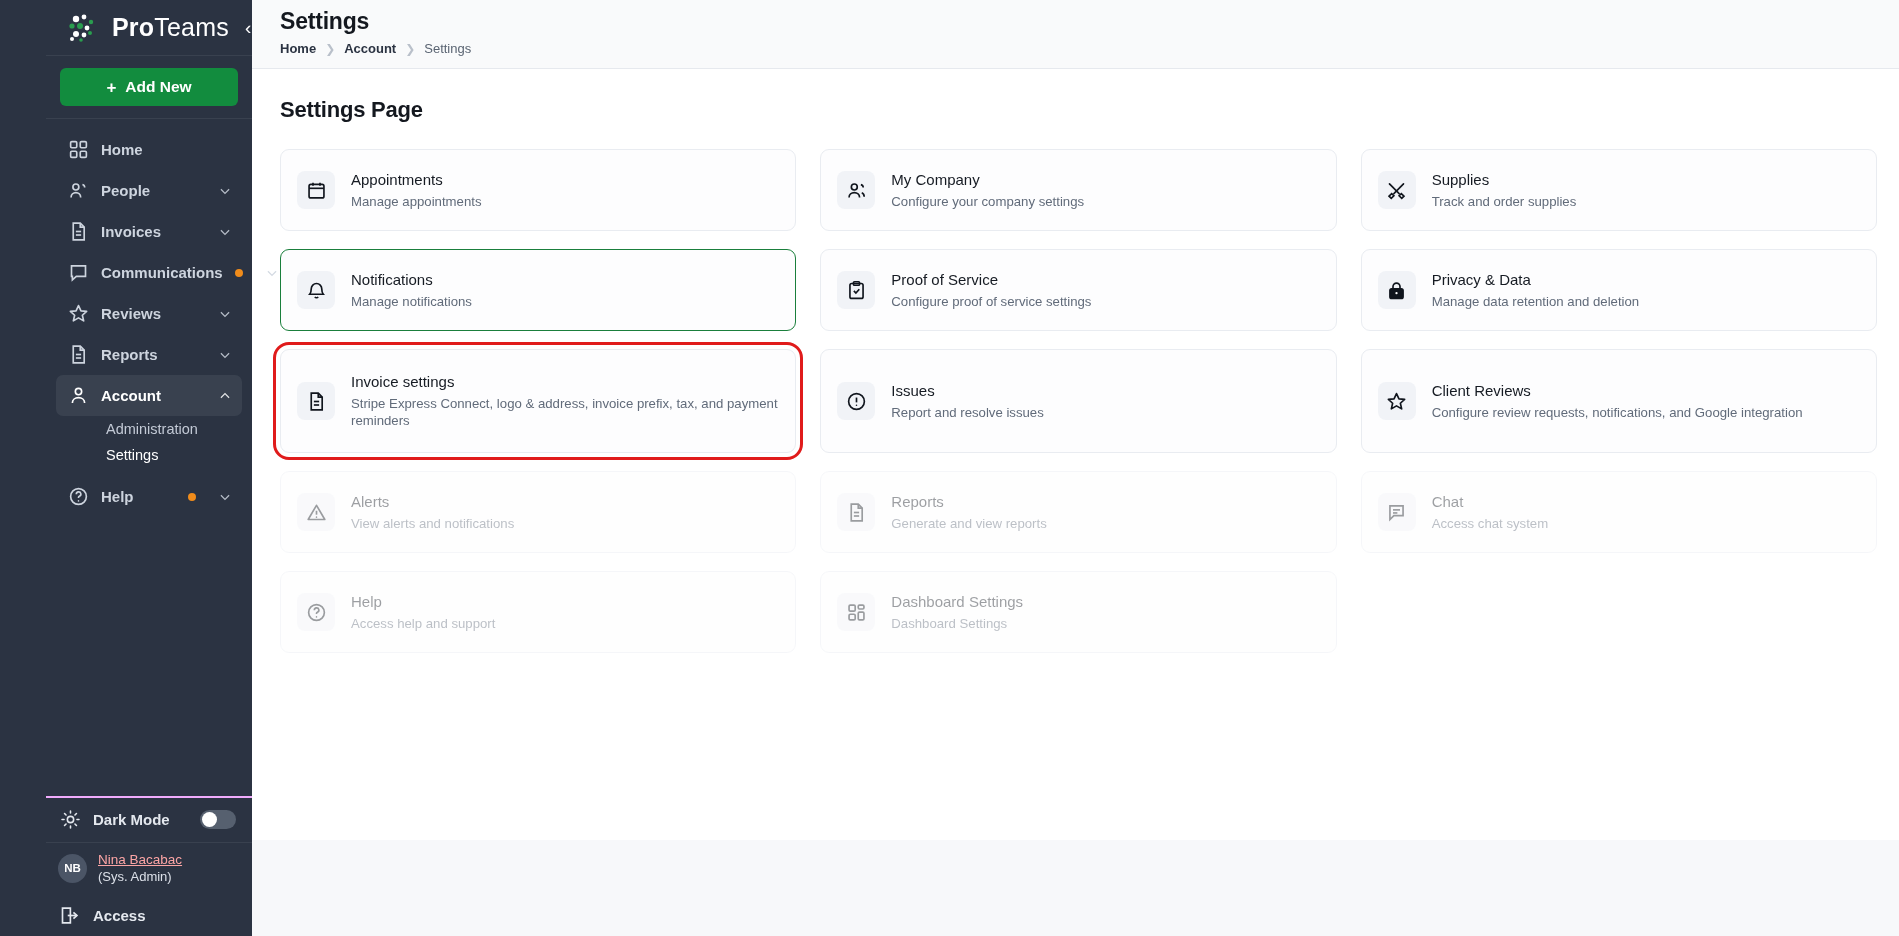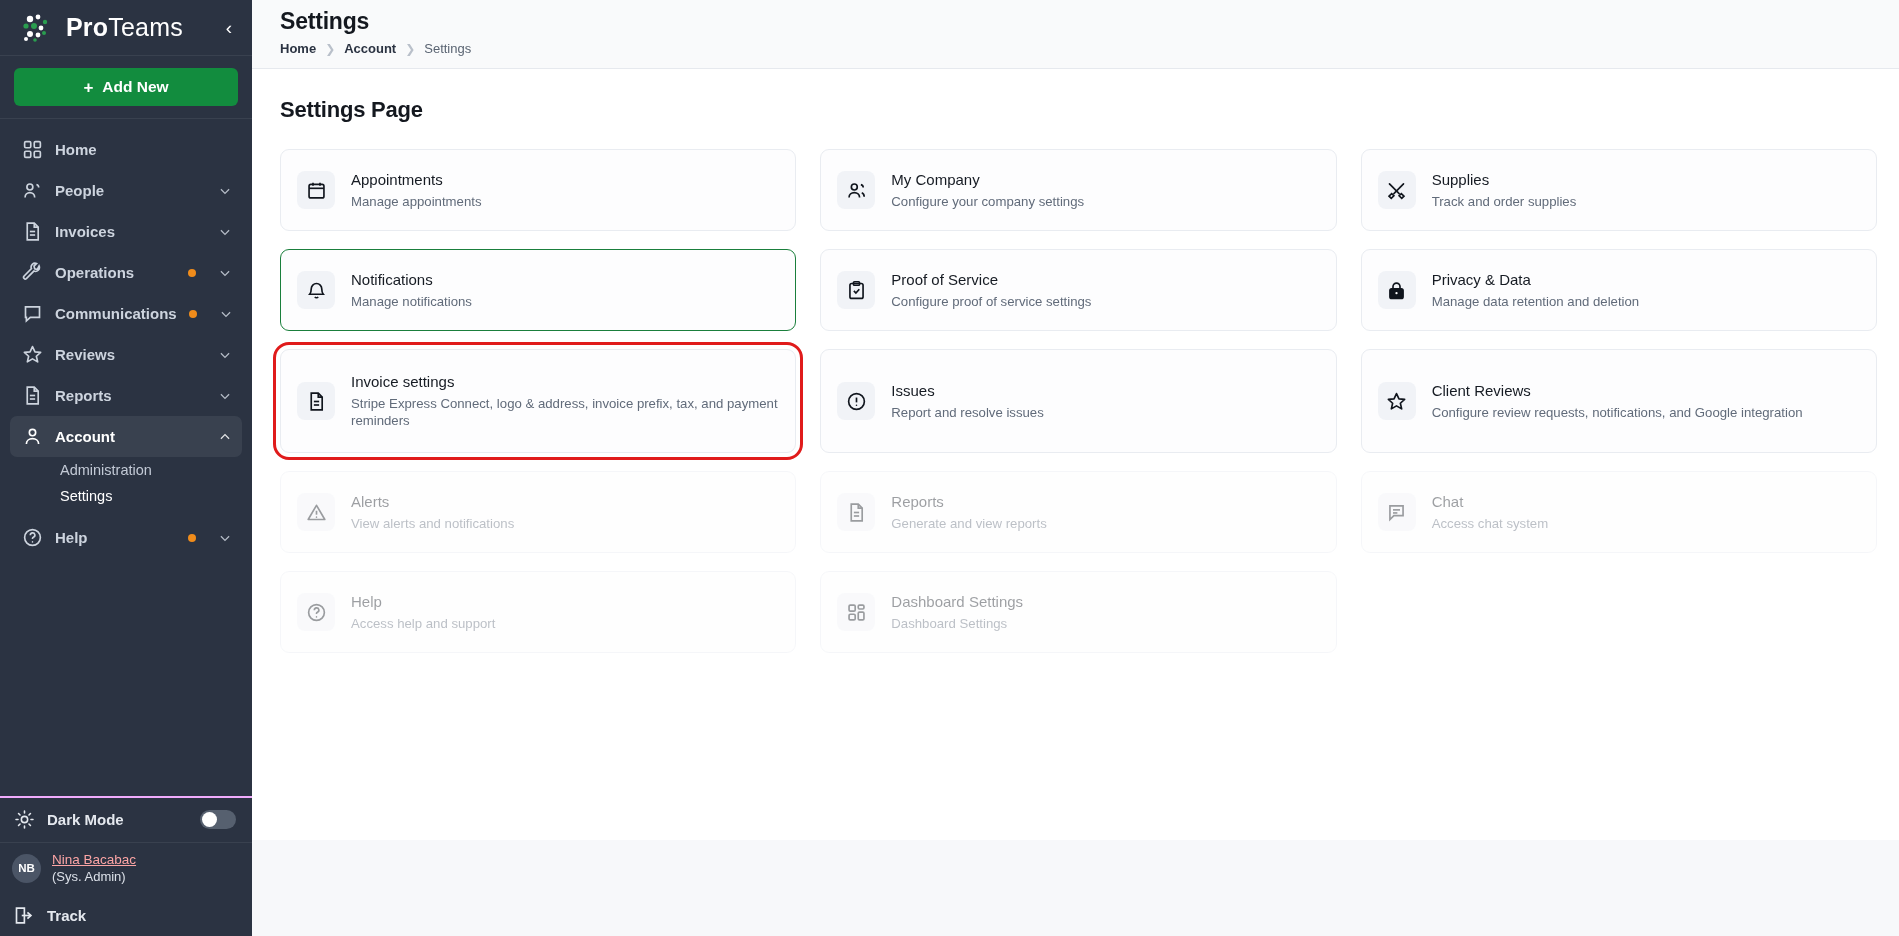--- a/index.html
+++ b/index.html
@@ -10,20 +10,21 @@
     overflow: hidden;
   }
   #app { display: flex; width: 1899px; height: 936px; }
 
   
   #sidebar {
     width: 252px; min-width: 252px; height: 936px;
     background: #2b3342; color: #d9dee7;
     display: flex; flex-direction: column;
     position: relative;
+    padding-left: 46px;
   }
   .sb-brand {
     height: 56px; display: flex; align-items: center;
     padding: 0 14px 0 22px; gap: 10px;
     border-bottom: 1px solid #39414f;
   }
   .brand-logo { width: 34px; height: 30px; flex: 0 0 auto; }
   .brand-text {
     font-size: 25px; color: #ffffff; letter-spacing: .2px;
     white-space: nowrap;
@@ -223,34 +224,20 @@
             </svg>
           </span>
         <span class="sb-label">Invoices</span>
         <span class="chev">
             <svg viewBox="0 0 24 24" fill="none" stroke="#cdd4de" stroke-width="2.2">
               <polyline points="5,9 12,16 19,9"></polyline>
             </svg>
           </span>
       </div>
 
-      <div class="sb-item">
-        <span class="sb-ico">
-            <svg viewBox="0 0 24 24" fill="none" stroke="#cdd4de" stroke-width="1.9">
-              <path d="M19.5 4.5a4.5 4.5 0 0 1-5.9 5.9L5 19a2 2 0 0 1-2.8-2.8l8.6-8.6a4.5 4.5 0 0 1 5.9-5.9l-3 3 .8 3 3 .8z"></path>
-            </svg>
-          </span>
-        <span class="sb-label">Operations</span>
-        <span class="dot"></span>
-        <span class="chev">
-            <svg viewBox="0 0 24 24" fill="none" stroke="#cdd4de" stroke-width="2.2">
-              <polyline points="5,9 12,16 19,9"></polyline>
-            </svg>
-          </span>
-      </div>
 
       <div class="sb-item">
         <span class="sb-ico">
             <svg viewBox="0 0 24 24" fill="none" stroke="#cdd4de" stroke-width="1.9">
               <path d="M4 4.5h16v12H9.5L5 20.5v-4H4z"></path>
             </svg>
           </span>
         <span class="sb-label">Communications</span>
         <span class="dot"></span>
         <span class="chev">
@@ -365,21 +352,21 @@
       </div>
 
       <div class="sb-logout">
         <span class="sb-ico">
             <svg viewBox="0 0 24 24" fill="none" stroke="#e4e8ee" stroke-width="1.9">
               <path d="M4 3.5h9v17H4z"></path>
               <polyline points="16.5,8.5 20.5,12 16.5,15.5"></polyline>
               <line x1="10" y1="12" x2="20.5" y2="12"></line>
             </svg>
           </span>
-        <span class="sb-label">Track</span>
+        <span class="sb-label">Access</span>
       </div>
     </div>
   </aside>
 
   <section id="main">
 
     <header class="topbar">
       <div class="topbar-title">Settings</div>
       <div class="crumbs">
         <span class="crumb">Home</span>

